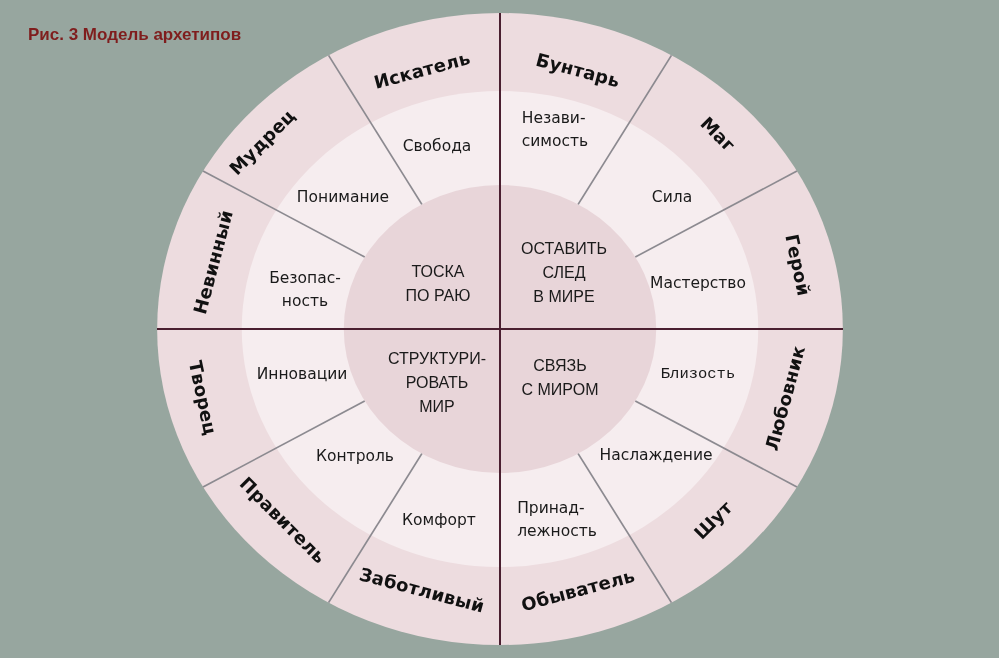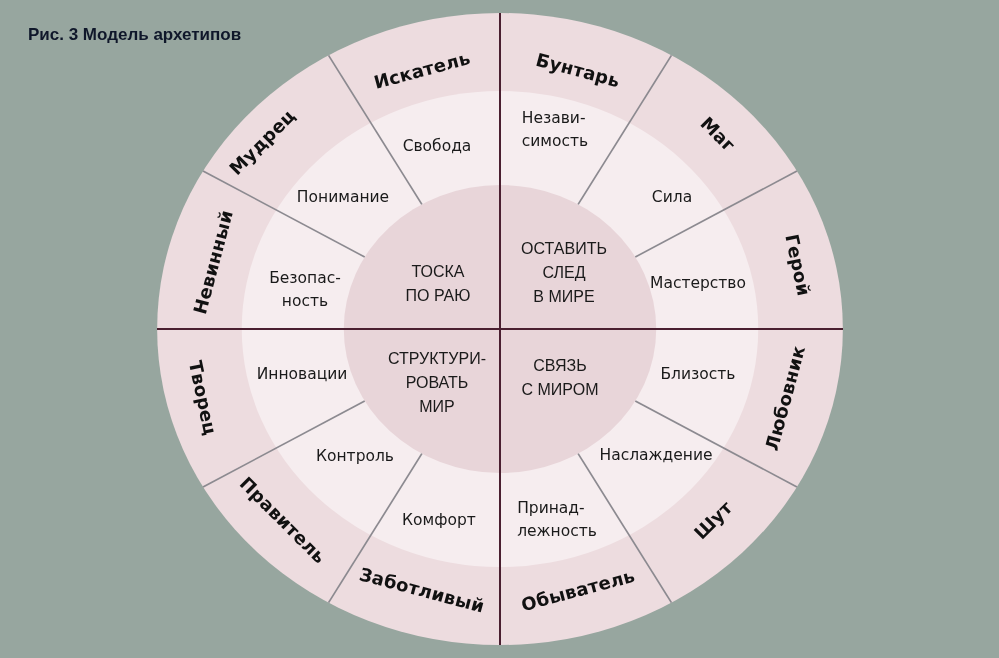--- a/index.html
+++ b/index.html
@@ -4,21 +4,21 @@
 <style>
   html, body { margin:0; padding:0; }
   body {
     width:999px; height:658px; position:relative; overflow:hidden;
     background:#97a69f;
     font-family:"DejaVu Sans", sans-serif;
   }
   .caption {
     position:absolute; left:28px; top:24px;
     font-family:"Liberation Sans", sans-serif; font-weight:bold;
-    font-size:17px; line-height:21px; color:#0f172a;
+    font-size:17px; line-height:21px; color:#7f1d1d;
   }
   .caption .l2 { display:block; padding-left:55px; }
   .caption .l1 { display:block; }
   svg.wheel { position:absolute; left:0; top:0; }
   .lbl {
     position:absolute; transform-origin:center center;
     white-space:nowrap; color:#111; text-align:center;
   }
   .arch { font-weight:bold; font-size:18px; letter-spacing:0.2px; }
   .val { font-size:15.5px; line-height:23px; color:#1a1a1a; }
@@ -79,21 +79,21 @@
 <div class="lbl val" style="left:555px; top:130px; transform:translate(-50%,-50%); text-align:left;">
     <div>Незави-</div>
     <div>симость</div>
   </div>
 <div class="lbl val" style="left:648px; top:197px; transform:translate(-50%,-50%);margin-left:24px;">
     <div>Сила</div>
   </div>
 <div class="lbl val" style="left:698px; top:283px; transform:translate(-50%,-50%);">
     <div>Мастерство</div>
   </div>
-<div class="lbl val" style="left:698px; top:374px; transform:translate(-50%,-50%);">
+<div class="lbl val" style="left:698px; top:374px; transform:translate(-50%,-50%);font-family:Liberation Mono, monospace;">
     <div>Близость</div>
   </div>
 <div class="lbl val" style="left:656px; top:455px; transform:translate(-50%,-50%);">
     <div>Наслаждение</div>
   </div>
 <div class="lbl val" style="left:557px; top:520px; transform:translate(-50%,-50%); text-align:left;">
     <div>Принад-</div>
     <div>лежность</div>
   </div>
 <div class="lbl val" style="left:439px; top:520px; transform:translate(-50%,-50%);">

